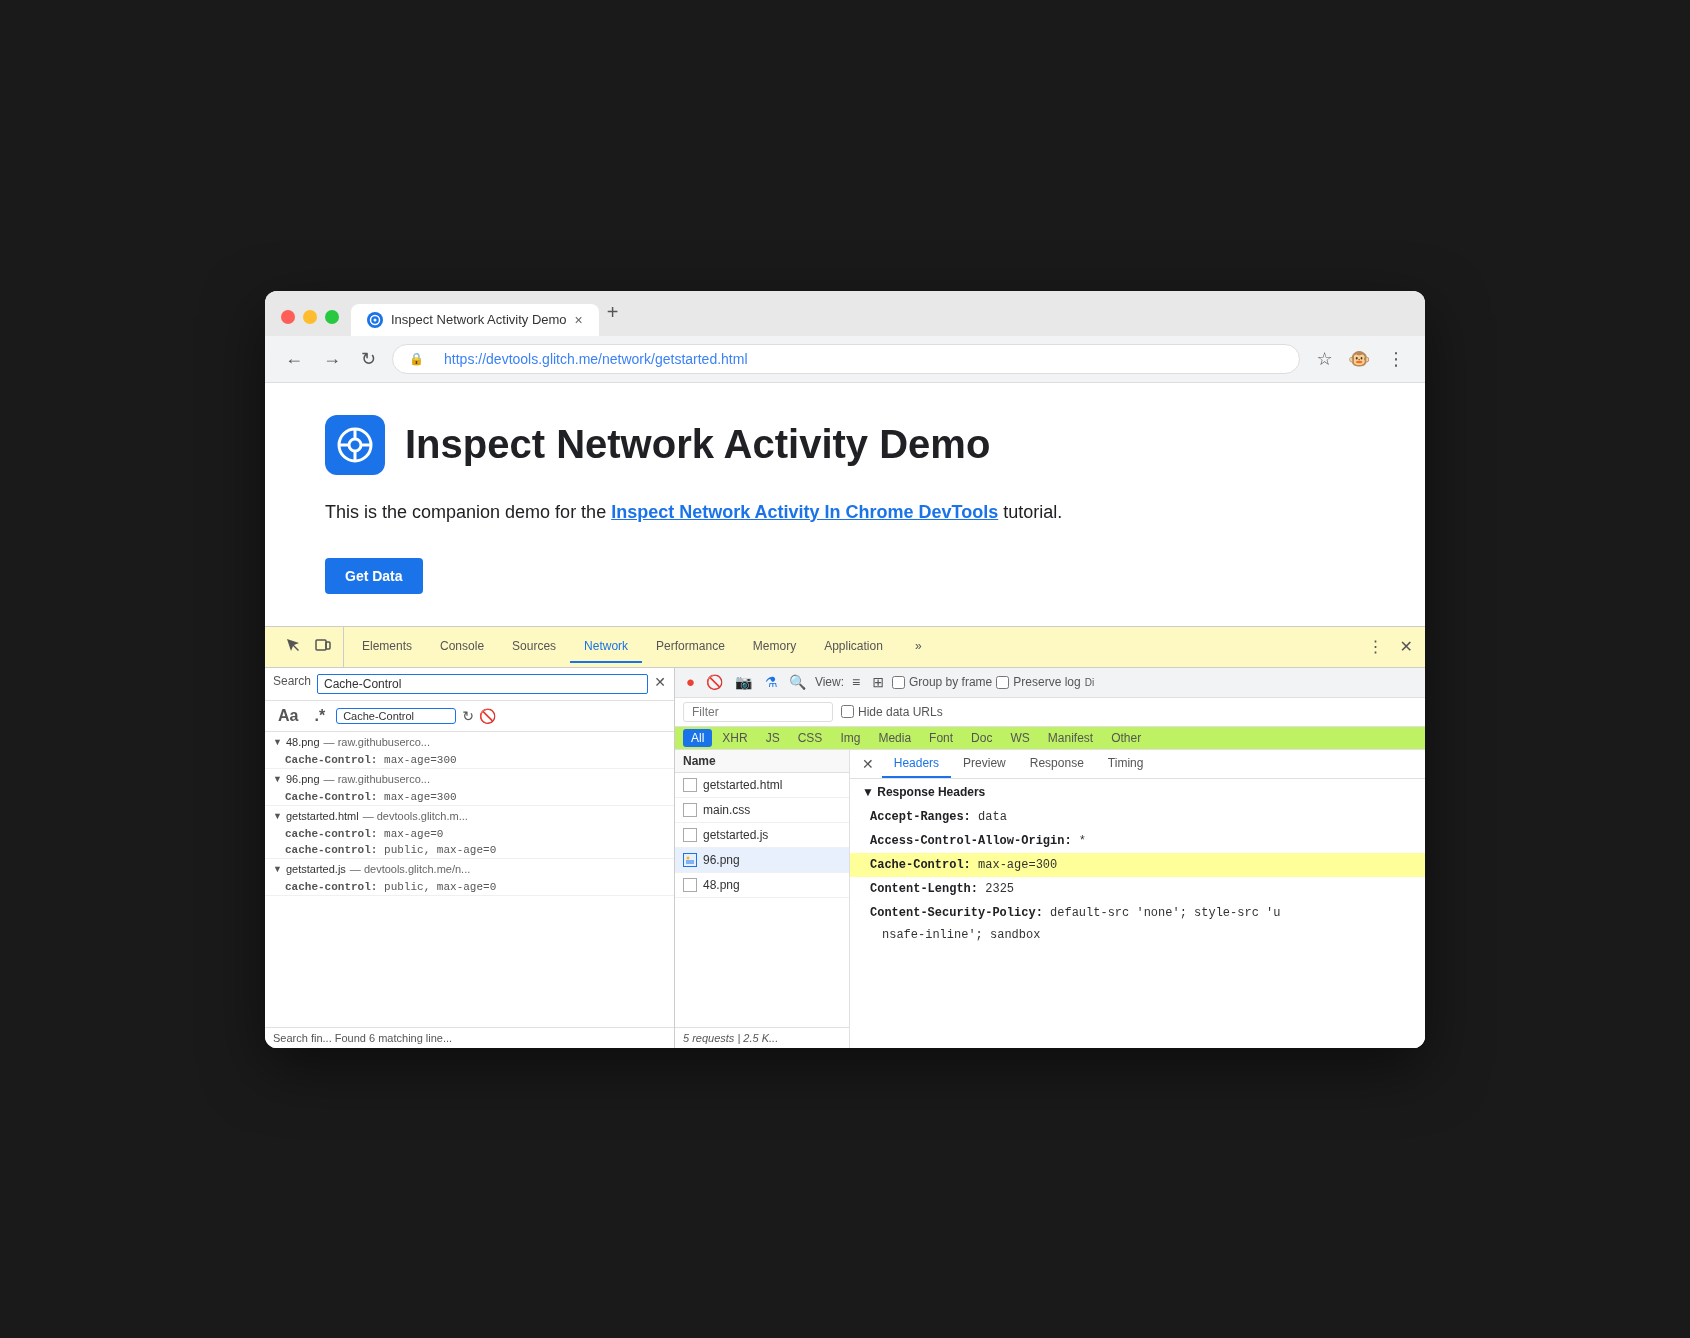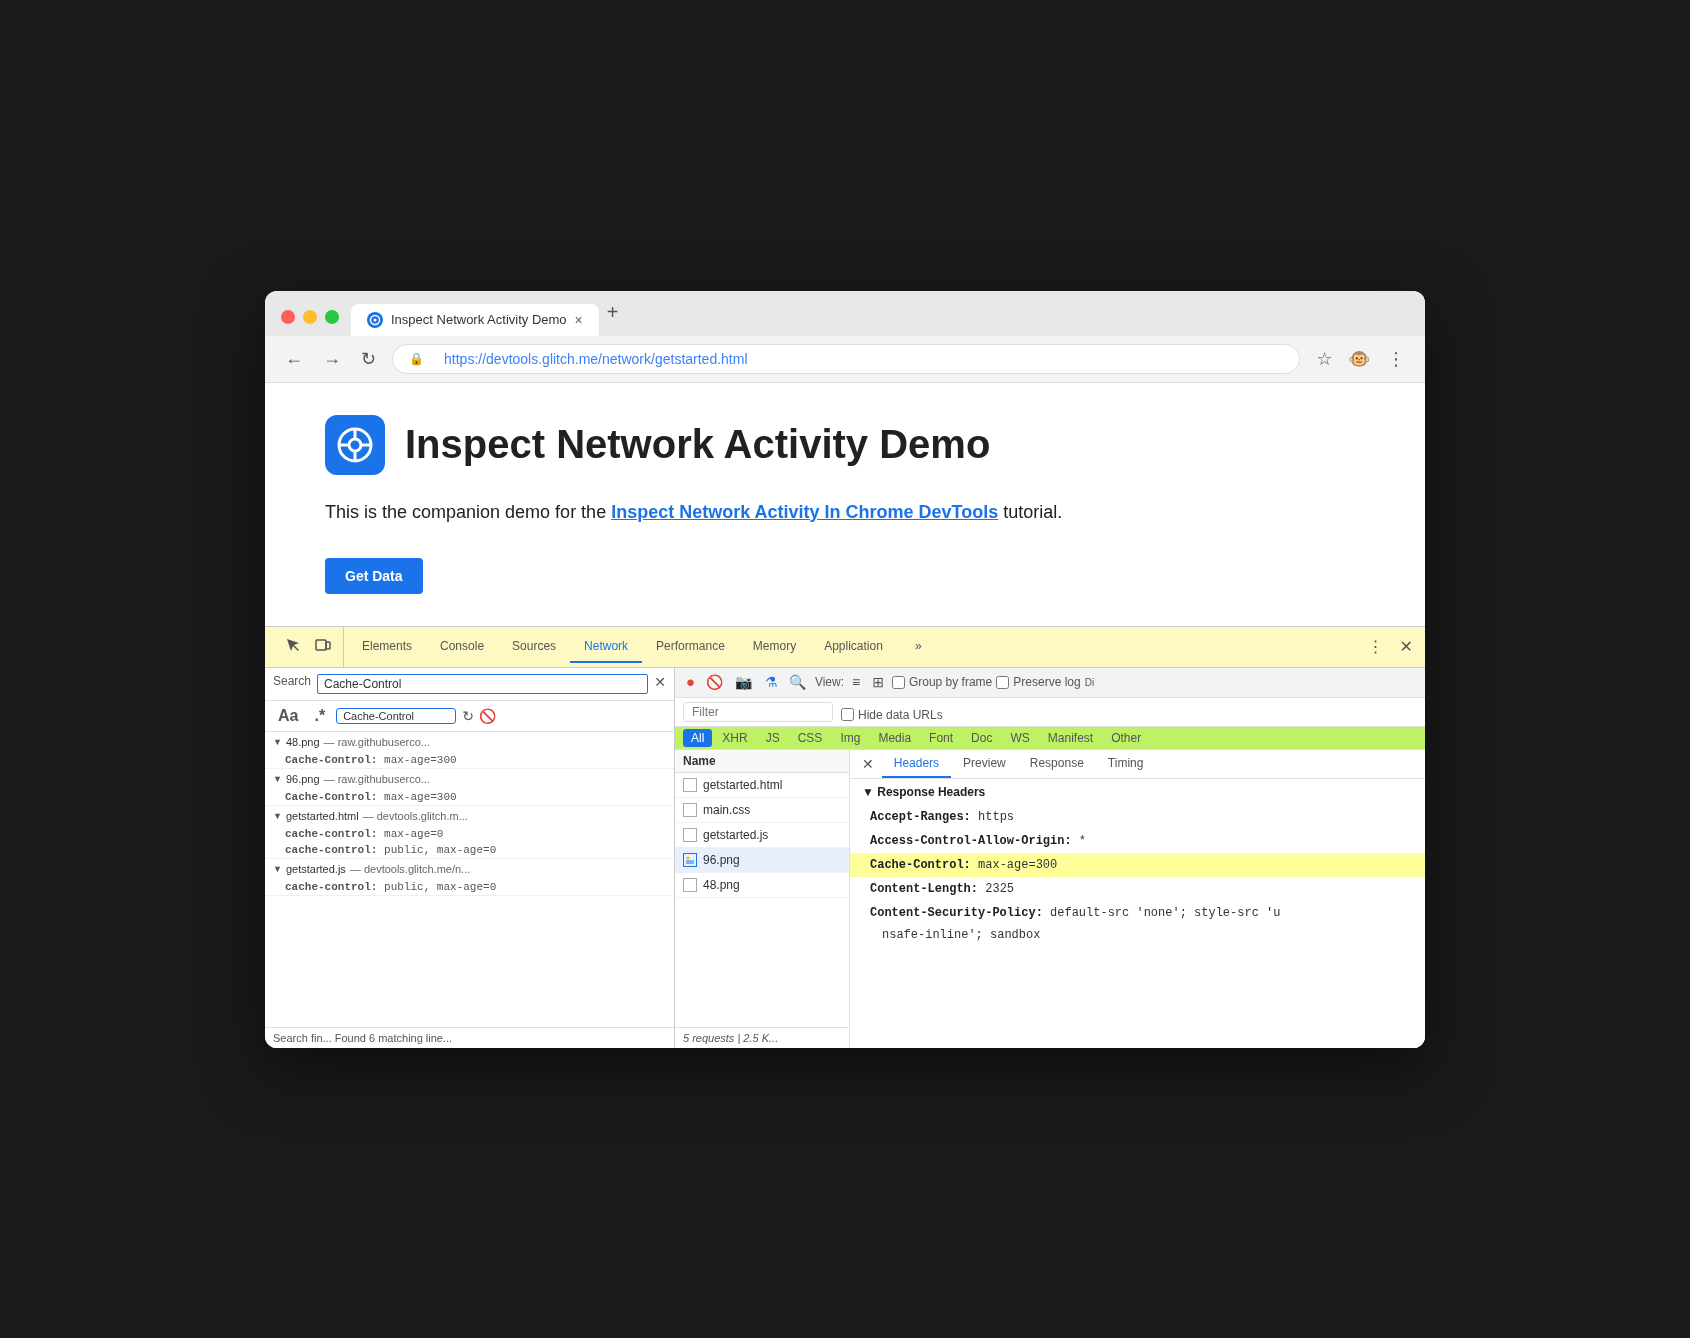--- a/index.html
+++ b/index.html
@@ -462,21 +462,21 @@
       display: flex;
       align-items: center;
       gap: 4px;
       font-size: 12px;
       color: #555;
       cursor: pointer;
     }
 
     .network-filter-bar {
       display: flex;
-      align-items: flex-end;
+      align-items: center;
       padding: 4px 8px;
       border-bottom: 1px solid #e0e0e0;
       gap: 8px;
       background: #fff;
     }
 
     .nf-input {
       border: 1px solid #ddd;
       border-radius: 3px;
       padding: 2px 8px;
@@ -925,21 +925,21 @@
               <div class="h-tab">Response</div>
               <div class="h-tab">Timing</div>
             </div>
 
             <div class="headers-section-title">
               ▼ Response Headers
             </div>
 
             <div class="header-row">
               <span class="header-key">Accept-Ranges:</span>
-              <span class="header-value"> https</span>
+              <span class="header-value"> data</span>
             </div>
             <div class="header-row">
               <span class="header-key">Access-Control-Allow-Origin:</span>
               <span class="header-value"> *</span>
             </div>
             <div class="header-row highlighted">
               <span class="header-key">Cache-Control:</span>
               <span class="header-value"> max-age=300</span>
             </div>
             <div class="header-row">

